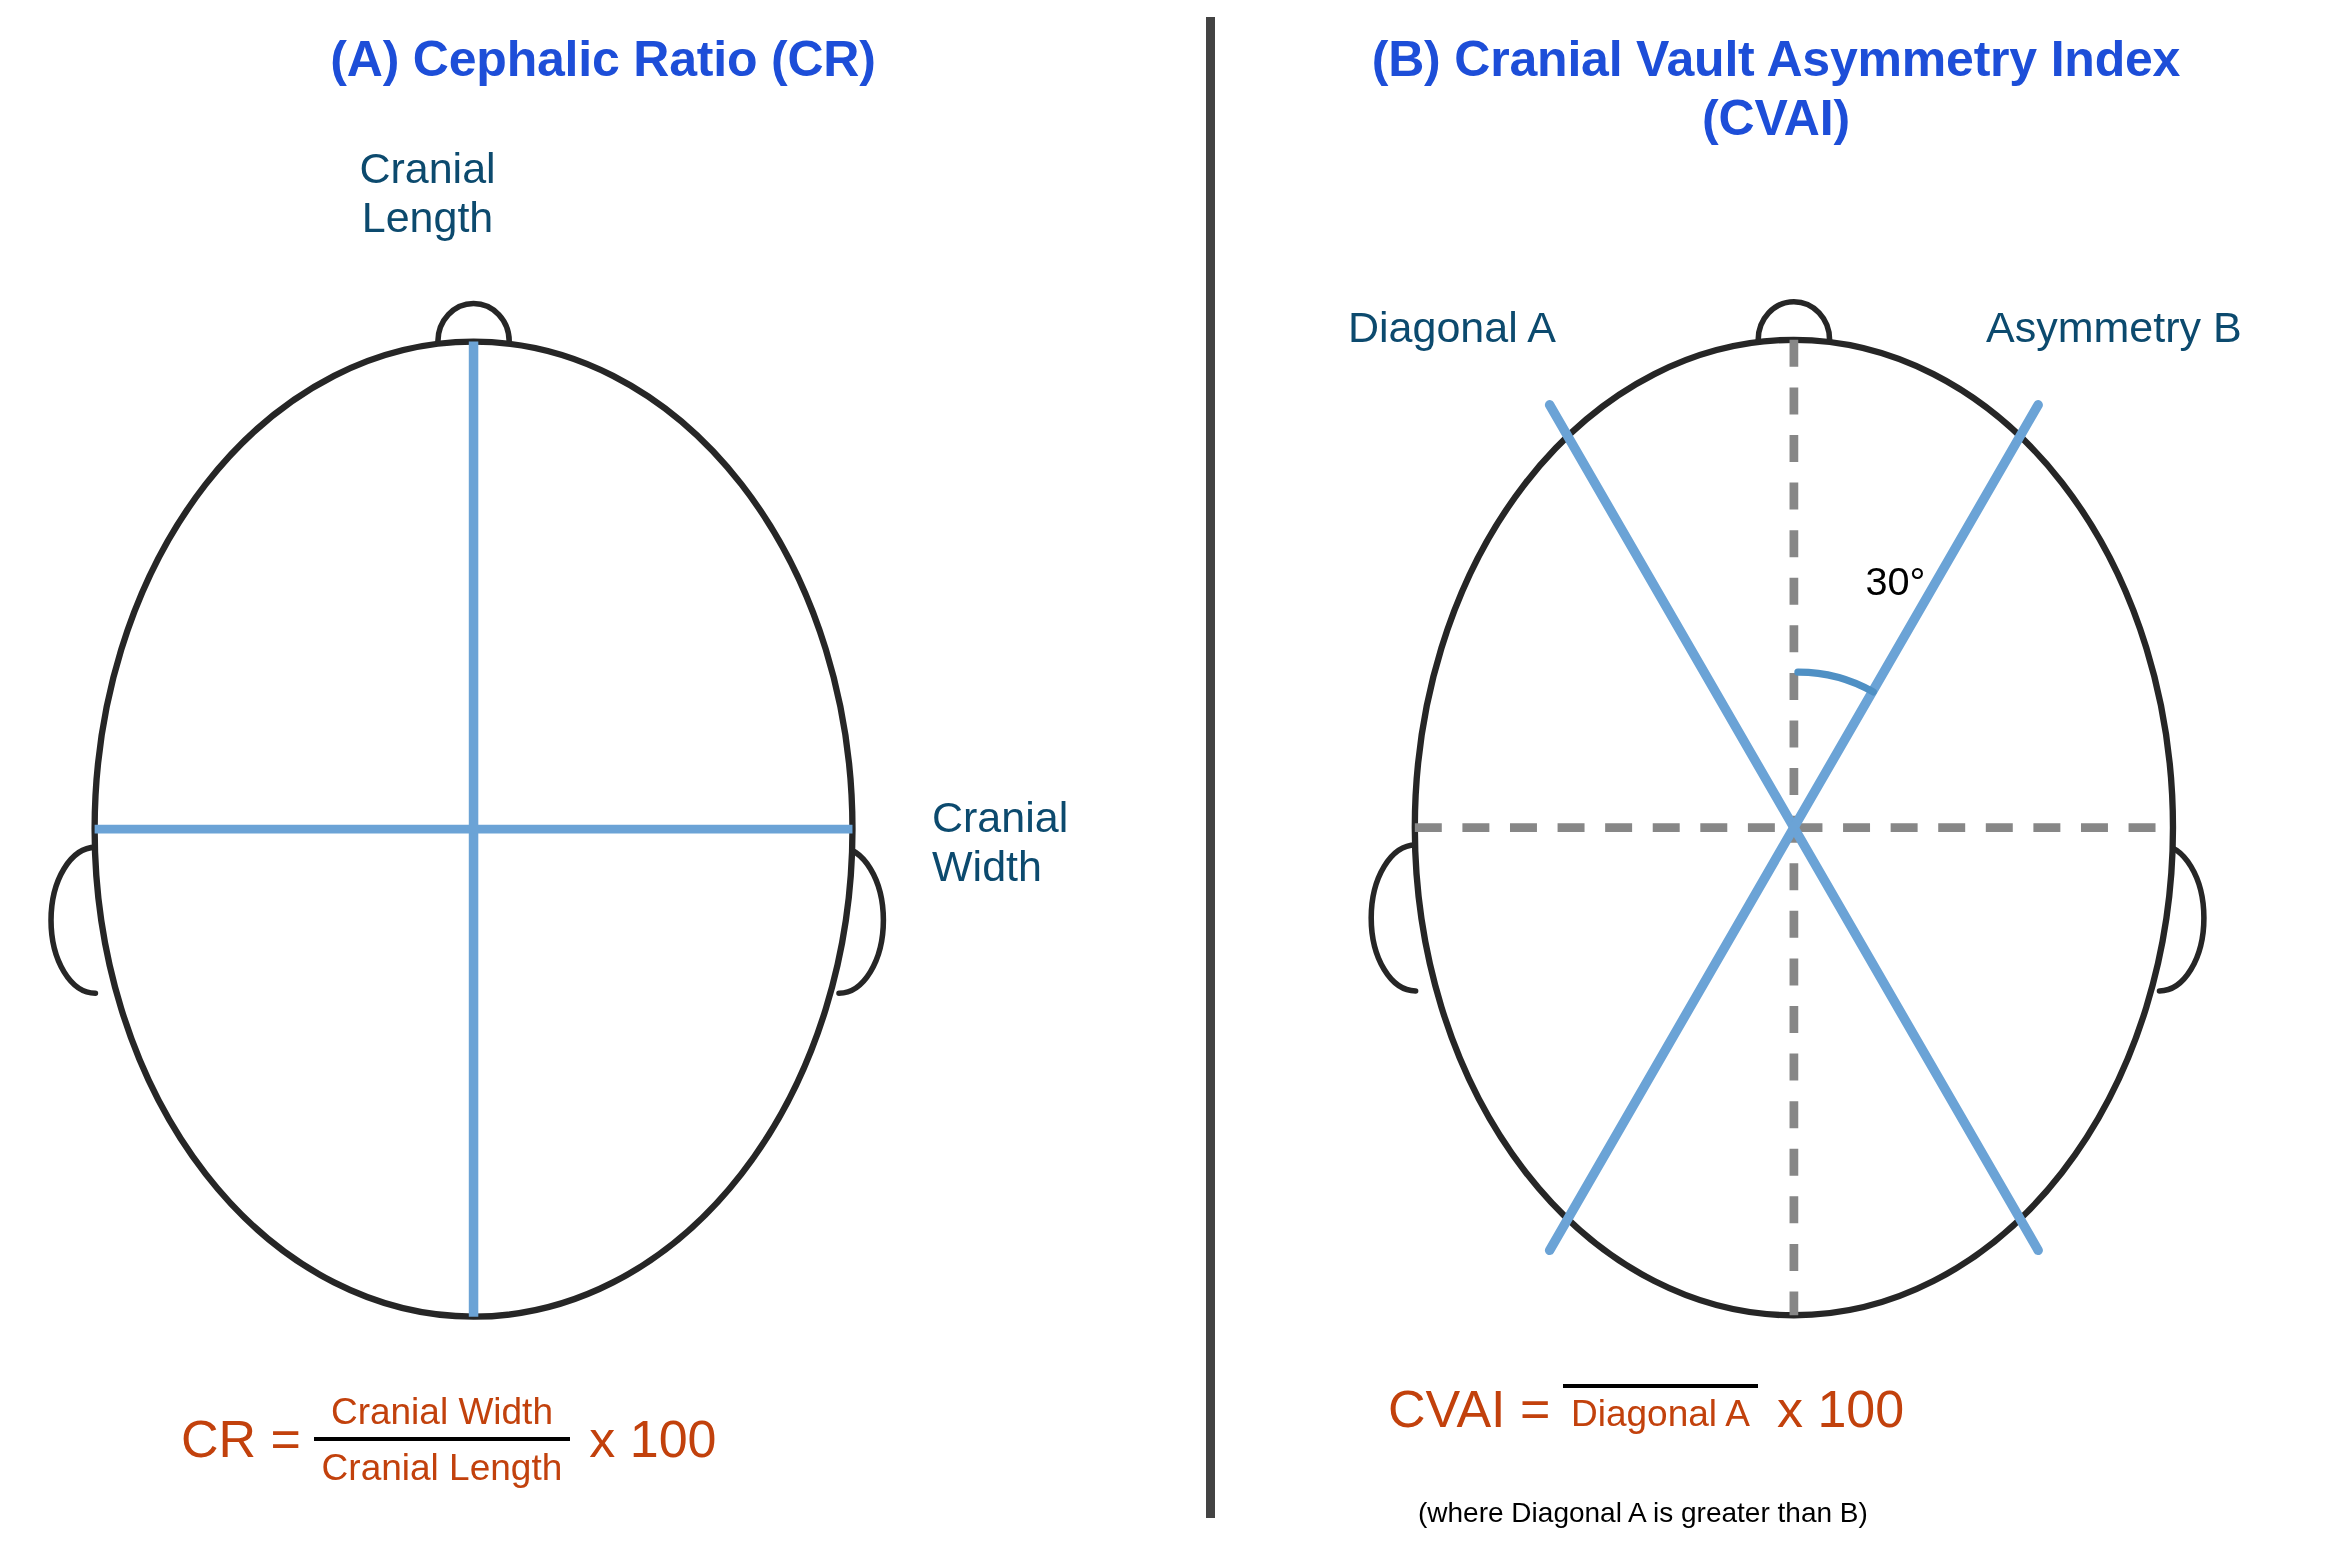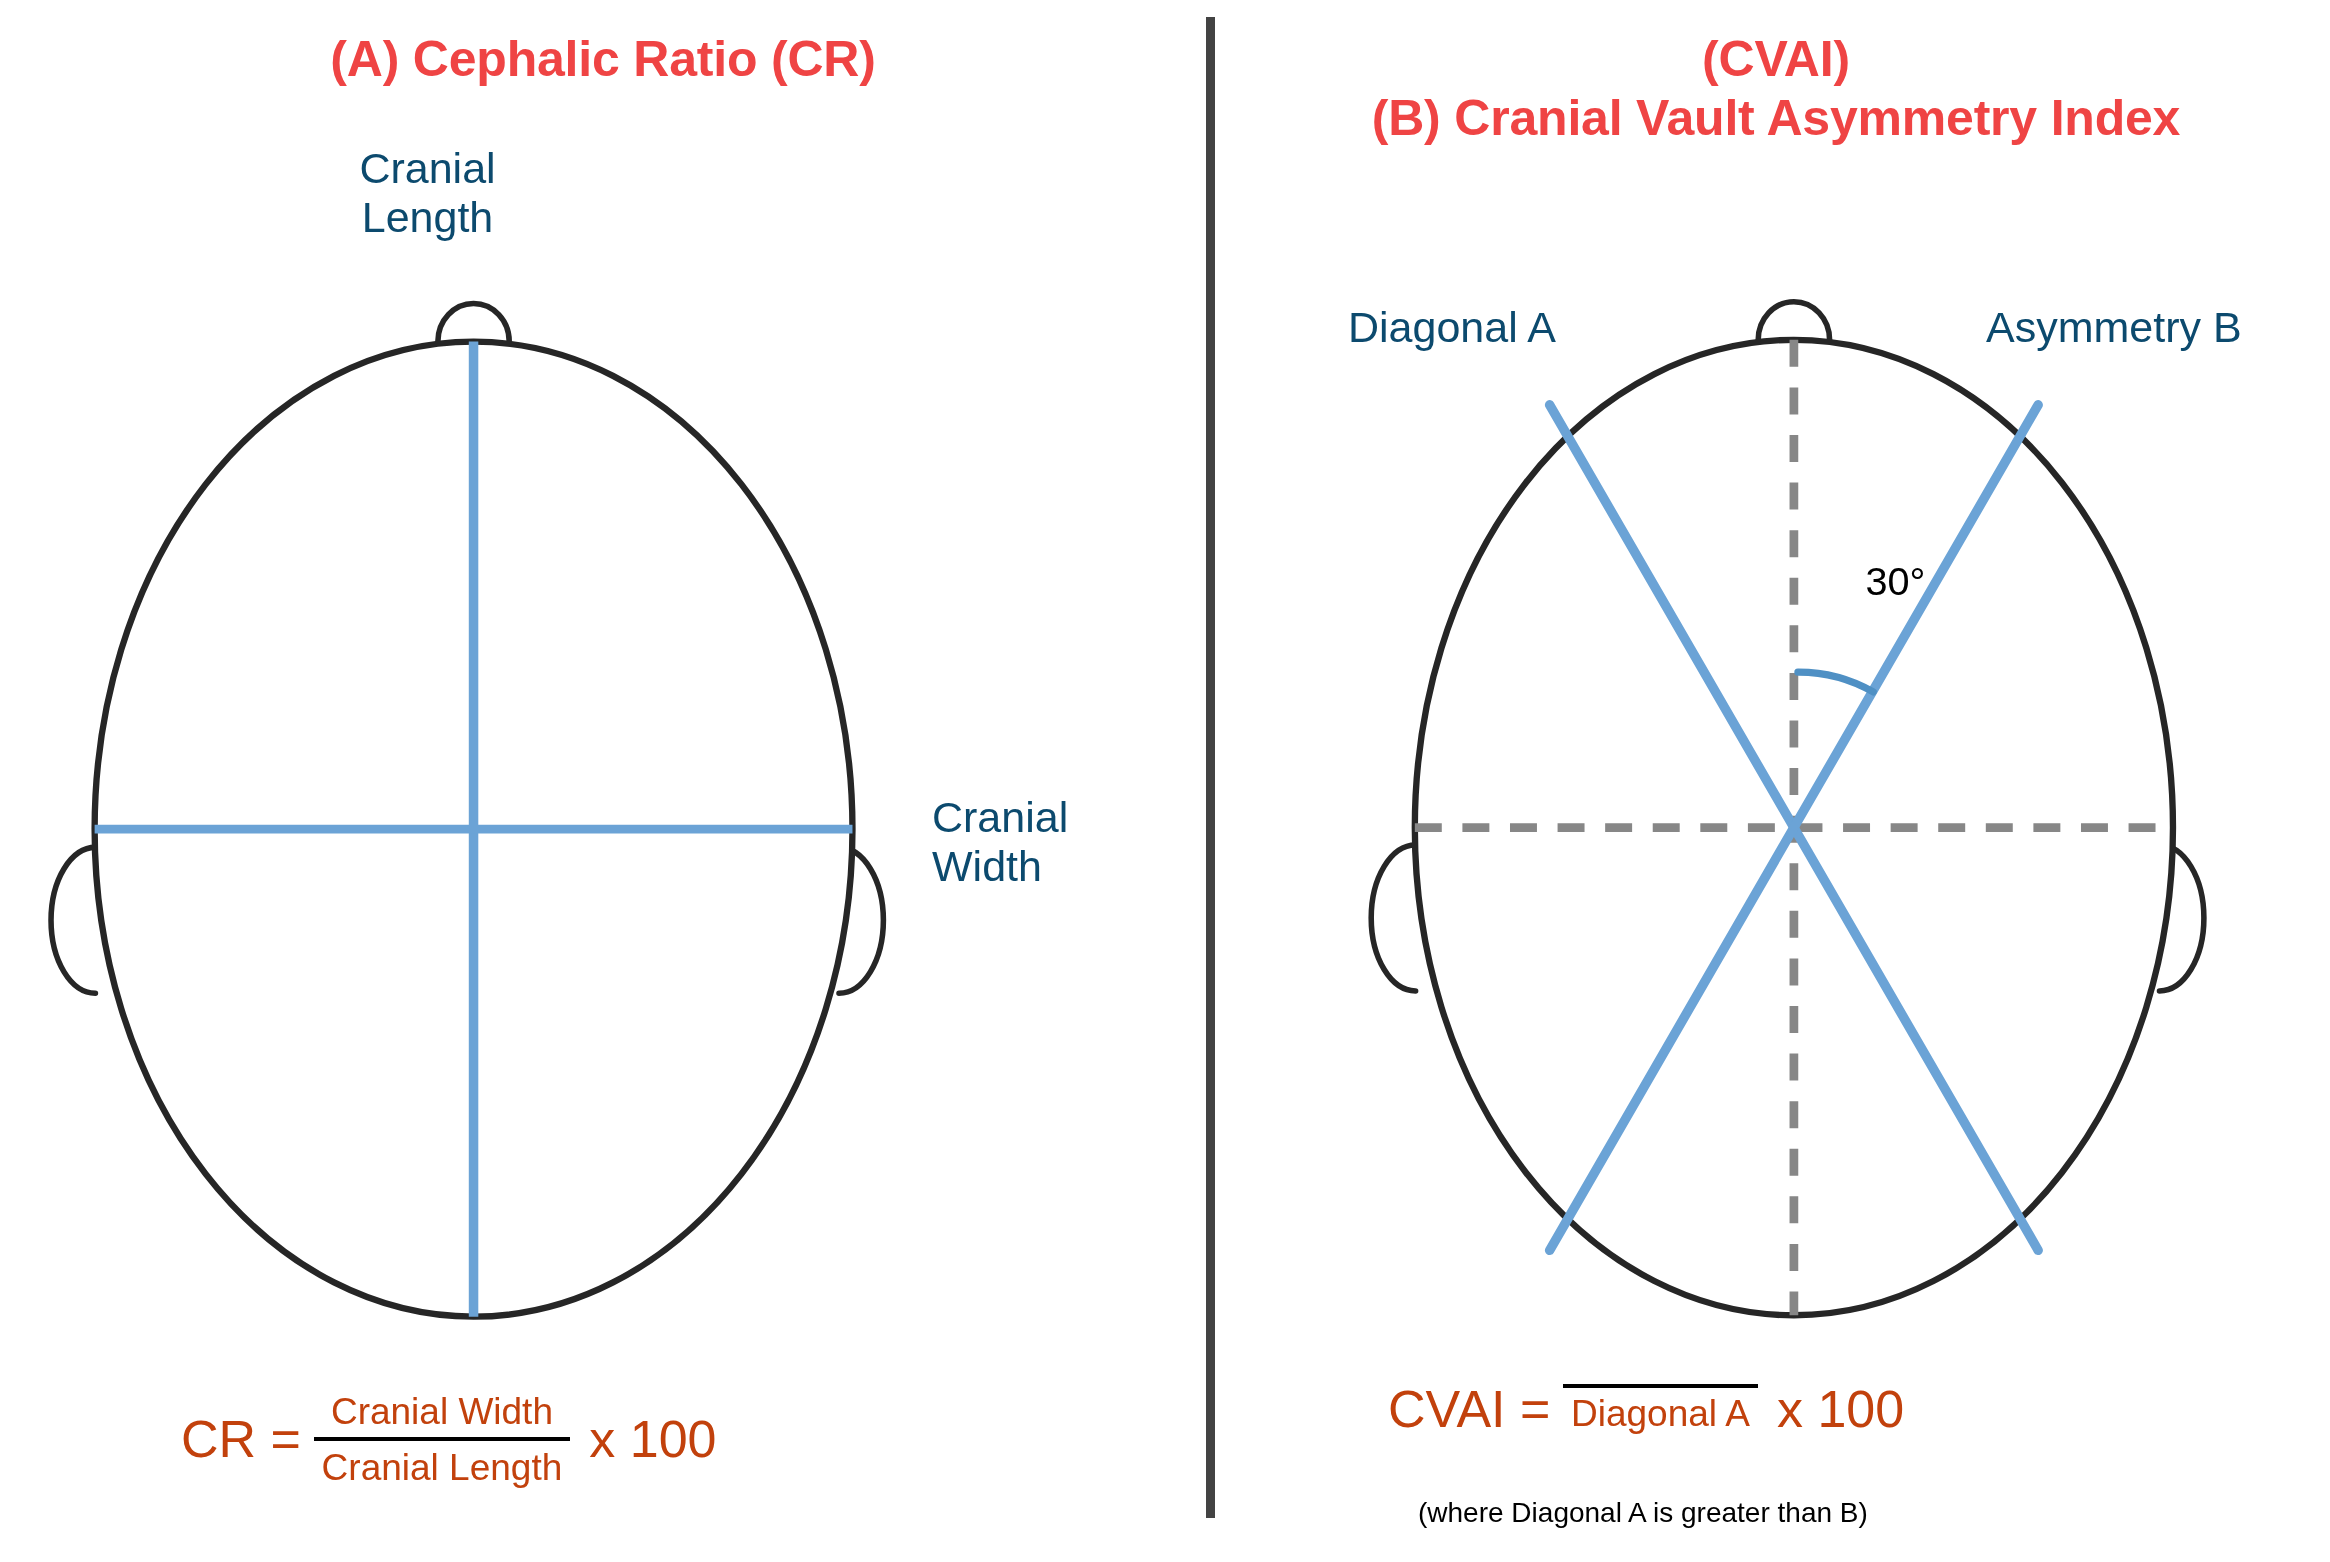--- a/index.html
+++ b/index.html
@@ -27,21 +27,21 @@
     width: 8.7px;
     height: 1501px;
     background: #434343;
   }
 
   
   .panel-title {
     position: absolute;
     text-align: center;
     font-weight: bold;
-    color: #ef4444;
+    color: #1d4ed8;
     line-height: 1.18;
     letter-spacing: -0.2px;
   }
   #title-a {
     left: 48px;
     top: 30px;
     width: 1110px;
     font-size: 50px;
   }
   #title-b {
@@ -148,22 +148,22 @@
 
 <div id="page">
 
   <div class="divider"></div>
 
   <div class="panel-title" id="title-a">
     <span class="title-line">(A) Cephalic Ratio (CR)</span>
   </div>
 
   <div class="panel-title" id="title-b">
+    <span class="title-line">(B) Cranial Vault Asymmetry Index</span>
     <span class="title-line">(CVAI)</span>
-    <span class="title-line">(B) Cranial Vault Asymmetry Index</span>
   </div>
 
   <div class="diag-label" id="label-cranial-length">Cranial
 Length</div>
   <div class="diag-label" id="label-cranial-width">Cranial
 Width</div>
 
   <div class="diag-label" id="label-diagonal-a">Diagonal A</div>
   <div class="diag-label" id="label-diagonal-b">Asymmetry B</div>
 

